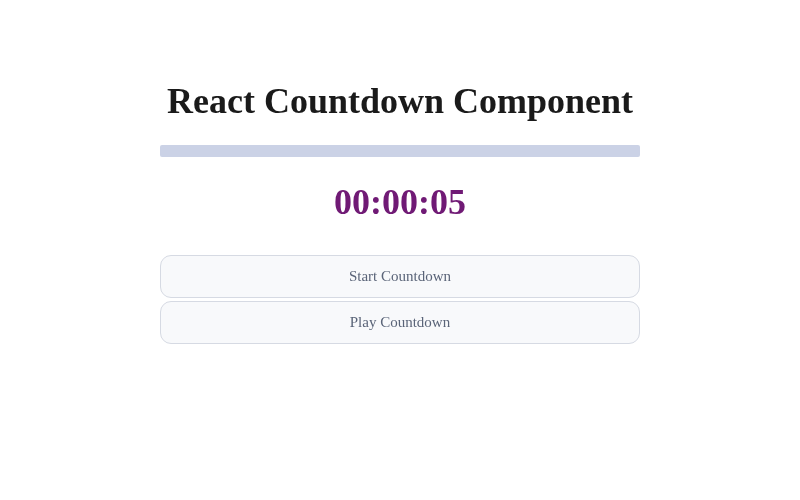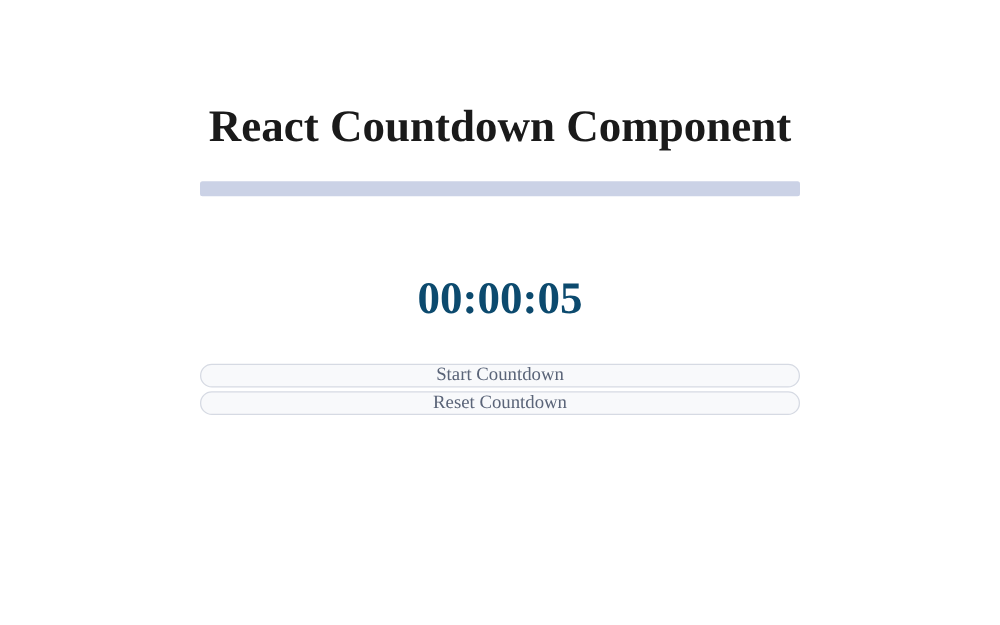--- a/index.html
+++ b/index.html
@@ -34,49 +34,48 @@
     .progress-bar {
       width: 100%;
       height: 12px;
       background: #cbd2e6;
       border-radius: 2px;
       margin-bottom: 24px;
     }
     .countdown-display {
       font-size: 36px;
       font-weight: bold;
-      color: #0c4a6e;
+      color: #701a75;
       text-align: center;
       margin-bottom: 32px;
       font-family: Georgia, 'Times New Roman', serif;
-      margin-top: 36px;
     }
     .button-group {
       width: 100%;
       display: flex;
       flex-direction: column;
       gap: 3px;
     }
     .control-button {
       width: 100%;
-      padding: 0 12px;
+      padding: 12px 12px;
       background: #f8f9fb;
       border: 1px solid #d6dae3;
       border-radius: 11px;
       font-family: Georgia, 'Times New Roman', serif;
       font-size: 15px;
       color: #5a6478;
       cursor: pointer;
       text-align: center;
     }
   </style>
 </head>
 <body>
 
 <div class="container">
   <h1 class="title">React Countdown Component</h1>
   <div class="progress-bar"></div>
   <div class="countdown-display">00:00:05</div>
   <div class="button-group">
     <button class="control-button">Start Countdown</button>
-    <button class="control-button">Reset Countdown</button>
+    <button class="control-button">Play Countdown</button>
   </div>
 </div>
 
 </body></html>

